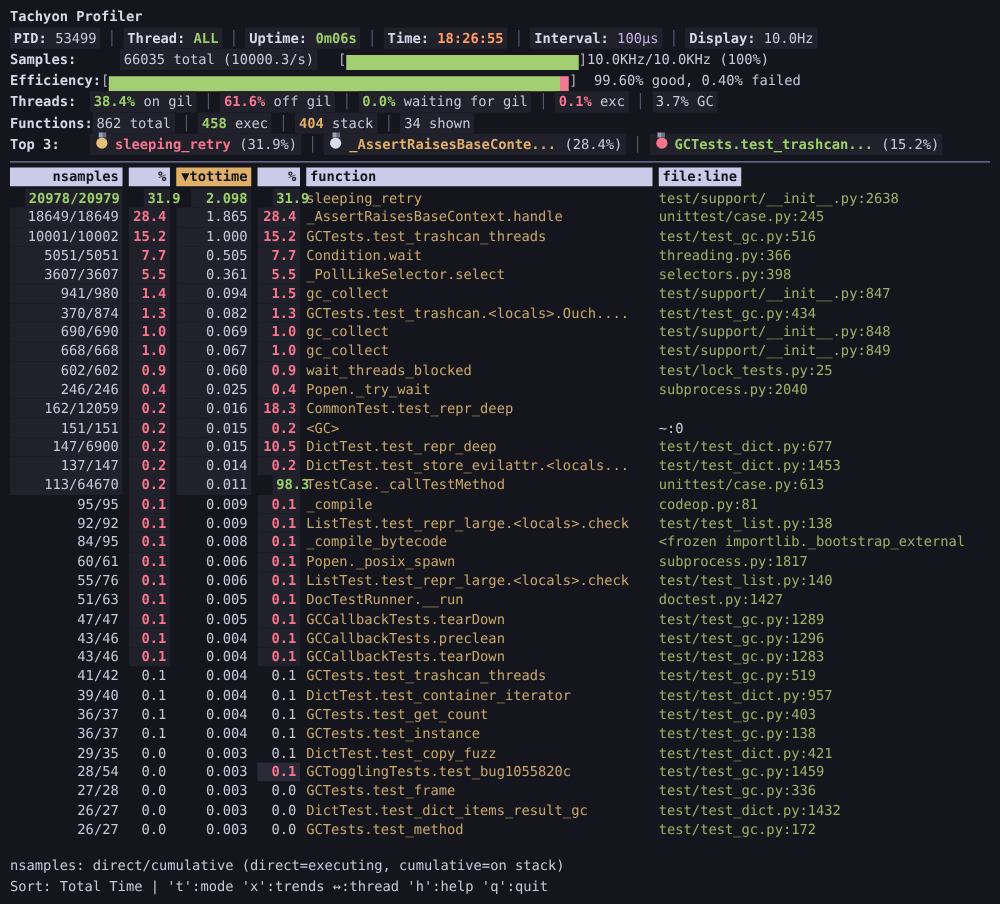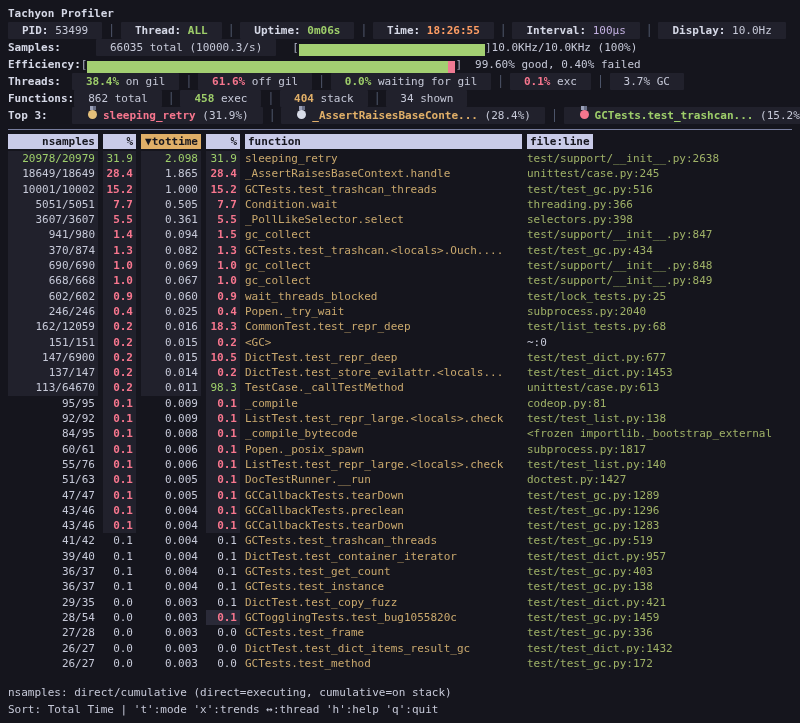--- a/index.html
+++ b/index.html
@@ -14,21 +14,21 @@
   html,body{width:800px;height:723px;overflow:hidden;}
   body{
     background:var(--bg); color:var(--text);
     font-family:"DejaVu Sans Mono", monospace;
     font-size:11px; line-height:17px;
   }
   .term{padding:5px 8px 0 8px;}
   .line{display:flex;align-items:flex-end;height:17px;white-space:pre;}
   .lbl{font-weight:bold;color:#d5d8e6;}
   .lblw{display:inline-block;min-width:64px;}
-  .chip{background:var(--chip);padding:0 14px;border-radius:1px;}
+  .chip{background:var(--chip);padding:0 3px;border-radius:1px;}
   .sep{color:var(--sep);padding:0 6px;}
   .v-green{color:var(--green);} .v-red{color:var(--red);} .v-orange{color:var(--orange);}
   .v-purple{color:var(--purple);} .v-tan{color:var(--sort-bg);} .v-text{color:var(--text);}
   .bold{font-weight:bold;}
   .bracket{color:#aeb2c4;}
   .bar{display:inline-block;height:12px;vertical-align:middle;background:var(--bar-green);}
   .effbar{display:inline-flex;height:12px;vertical-align:middle;}
   .effbar .good{background:var(--bar-green);}
   .effbar .bad{background:var(--bar-red);width:7px;}
   .medal{display:inline-block;width:9px;height:9px;border-radius:50%;position:relative;margin:0 6px 0 2px;}
@@ -42,21 +42,21 @@
   .thead .hcell{background:var(--header-bg);color:var(--header-fg);font-weight:bold;padding:0 3px;height:15px;line-height:15px;}
   .thead .hsort{background:var(--sort-bg);}
   .thead .num{text-align:right;}
   .thead .hfit{justify-self:start;}
   .trow{height:15.3px;line-height:15.3px;white-space:pre;}
   .trow .num{text-align:right;padding:0 3px;}
   .trow .fn{color:var(--tan);overflow:hidden;}
   .trow .fl{color:var(--file-green);overflow:hidden;}
   .cell-chip{background:var(--chip);}
   .cell-chip2{background:var(--chip2);}
-  .c-green{color:var(--green);font-weight:normal;}
+  .c-green{color:var(--green);font-weight:bold;margin-left:12px;}
   .c-red{color:var(--red);font-weight:bold;}
   .c-text{color:var(--text);}
   .footer{margin-top:13px;}
 </style>
 </head>
 <body>
 
 <div class="term">
 
   <div class="line">
@@ -120,21 +120,21 @@
         <div class="grid trow"><div class="num c-text cell-chip">18649/18649</div><div class="num c-red cell-chip">28.4</div><div class="num c-text cell-chip">1.865</div><div class="num c-red cell-chip">28.4</div><div class="fn">_AssertRaisesBaseContext.handle</div><div class="fl">unittest/case.py:245</div></div>
         <div class="grid trow"><div class="num c-text cell-chip">10001/10002</div><div class="num c-red cell-chip">15.2</div><div class="num c-text cell-chip">1.000</div><div class="num c-red cell-chip">15.2</div><div class="fn">GCTests.test_trashcan_threads</div><div class="fl">test/test_gc.py:516</div></div>
         <div class="grid trow"><div class="num c-text cell-chip">5051/5051</div><div class="num c-red cell-chip">7.7</div><div class="num c-text cell-chip">0.505</div><div class="num c-red cell-chip">7.7</div><div class="fn">Condition.wait</div><div class="fl">threading.py:366</div></div>
         <div class="grid trow"><div class="num c-text cell-chip">3607/3607</div><div class="num c-red cell-chip">5.5</div><div class="num c-text cell-chip">0.361</div><div class="num c-red cell-chip">5.5</div><div class="fn">_PollLikeSelector.select</div><div class="fl">selectors.py:398</div></div>
         <div class="grid trow"><div class="num c-text cell-chip">941/980</div><div class="num c-red cell-chip">1.4</div><div class="num c-text cell-chip">0.094</div><div class="num c-red cell-chip">1.5</div><div class="fn">gc_collect</div><div class="fl">test/support/__init__.py:847</div></div>
         <div class="grid trow"><div class="num c-text cell-chip">370/874</div><div class="num c-red cell-chip">1.3</div><div class="num c-text cell-chip">0.082</div><div class="num c-red cell-chip">1.3</div><div class="fn">GCTests.test_trashcan.&lt;locals&gt;.Ouch....</div><div class="fl">test/test_gc.py:434</div></div>
         <div class="grid trow"><div class="num c-text cell-chip">690/690</div><div class="num c-red cell-chip">1.0</div><div class="num c-text cell-chip">0.069</div><div class="num c-red cell-chip">1.0</div><div class="fn">gc_collect</div><div class="fl">test/support/__init__.py:848</div></div>
         <div class="grid trow"><div class="num c-text cell-chip">668/668</div><div class="num c-red cell-chip">1.0</div><div class="num c-text cell-chip">0.067</div><div class="num c-red cell-chip">1.0</div><div class="fn">gc_collect</div><div class="fl">test/support/__init__.py:849</div></div>
         <div class="grid trow"><div class="num c-text cell-chip">602/602</div><div class="num c-red cell-chip">0.9</div><div class="num c-text cell-chip">0.060</div><div class="num c-red cell-chip">0.9</div><div class="fn">wait_threads_blocked</div><div class="fl">test/lock_tests.py:25</div></div>
         <div class="grid trow"><div class="num c-text cell-chip">246/246</div><div class="num c-red cell-chip">0.4</div><div class="num c-text cell-chip">0.025</div><div class="num c-red cell-chip">0.4</div><div class="fn">Popen._try_wait</div><div class="fl">subprocess.py:2040</div></div>
-        <div class="grid trow"><div class="num c-text cell-chip">162/12059</div><div class="num c-red cell-chip">0.2</div><div class="num c-text cell-chip">0.016</div><div class="num c-red cell-chip">18.3</div><div class="fn">CommonTest.test_repr_deep</div><div class="fl">test/list_tests.py:68</div></div>
+        <div class="grid trow"><div class="num c-text cell-chip">162/12059</div><div class="num c-red cell-chip">0.2</div><div class="num c-text cell-chip">0.016</div><div class="num c-red cell-chip">18.3</div><div class="fn">CommonTest.test_repr_deep</div></div>
         <div class="grid trow"><div class="num c-text cell-chip">151/151</div><div class="num c-red cell-chip">0.2</div><div class="num c-text cell-chip">0.015</div><div class="num c-red cell-chip">0.2</div><div class="fn">&lt;GC&gt;</div><div class="c-text">~:0</div></div>
         <div class="grid trow"><div class="num c-text cell-chip">147/6900</div><div class="num c-red cell-chip">0.2</div><div class="num c-text cell-chip">0.015</div><div class="num c-red cell-chip">10.5</div><div class="fn">DictTest.test_repr_deep</div><div class="fl">test/test_dict.py:677</div></div>
         <div class="grid trow"><div class="num c-text cell-chip">137/147</div><div class="num c-red cell-chip">0.2</div><div class="num c-text cell-chip">0.014</div><div class="num c-red cell-chip">0.2</div><div class="fn">DictTest.test_store_evilattr.&lt;locals...</div><div class="fl">test/test_dict.py:1453</div></div>
         <div class="grid trow"><div class="num c-text cell-chip">113/64670</div><div class="num c-red cell-chip">0.2</div><div class="num c-text cell-chip">0.011</div><div class="num c-green cell-chip">98.3</div><div class="fn">TestCase._callTestMethod</div><div class="fl">unittest/case.py:613</div></div>
         <div class="grid trow"><div class="num c-text">95/95</div><div class="num c-red cell-chip">0.1</div><div class="num c-text">0.009</div><div class="num c-red cell-chip">0.1</div><div class="fn">_compile</div><div class="fl">codeop.py:81</div></div>
         <div class="grid trow"><div class="num c-text">92/92</div><div class="num c-red cell-chip">0.1</div><div class="num c-text">0.009</div><div class="num c-red cell-chip">0.1</div><div class="fn">ListTest.test_repr_large.&lt;locals&gt;.check</div><div class="fl">test/test_list.py:138</div></div>
         <div class="grid trow"><div class="num c-text">84/95</div><div class="num c-red cell-chip">0.1</div><div class="num c-text">0.008</div><div class="num c-red cell-chip">0.1</div><div class="fn">_compile_bytecode</div><div class="fl">&lt;frozen importlib._bootstrap_external</div></div>
         <div class="grid trow"><div class="num c-text">60/61</div><div class="num c-red cell-chip">0.1</div><div class="num c-text">0.006</div><div class="num c-red cell-chip">0.1</div><div class="fn">Popen._posix_spawn</div><div class="fl">subprocess.py:1817</div></div>
         <div class="grid trow"><div class="num c-text">55/76</div><div class="num c-red cell-chip">0.1</div><div class="num c-text">0.006</div><div class="num c-red cell-chip">0.1</div><div class="fn">ListTest.test_repr_large.&lt;locals&gt;.check</div><div class="fl">test/test_list.py:140</div></div>
         <div class="grid trow"><div class="num c-text">51/63</div><div class="num c-red cell-chip">0.1</div><div class="num c-text">0.005</div><div class="num c-red cell-chip">0.1</div><div class="fn">DocTestRunner.__run</div><div class="fl">doctest.py:1427</div></div>

